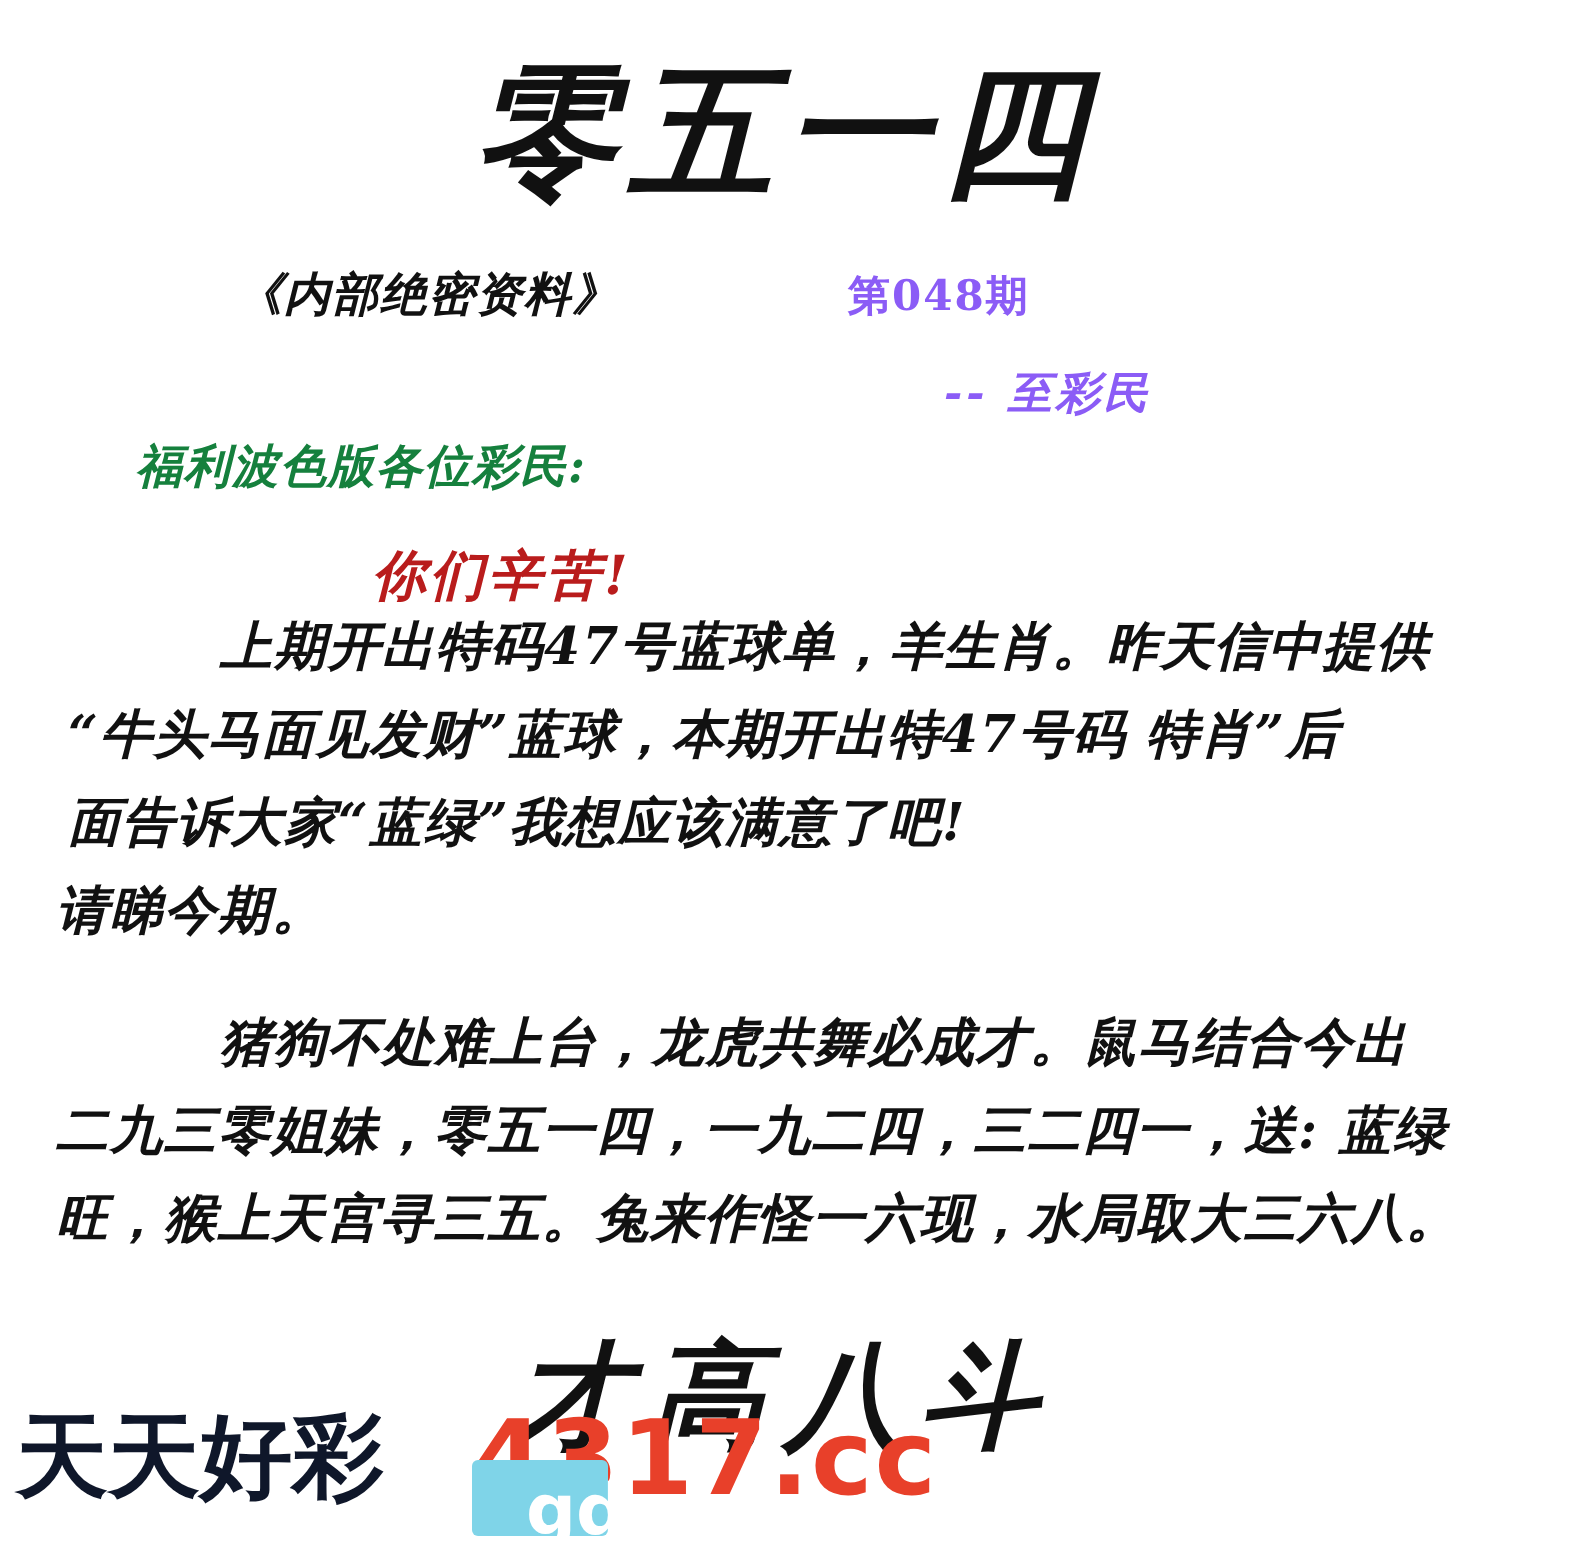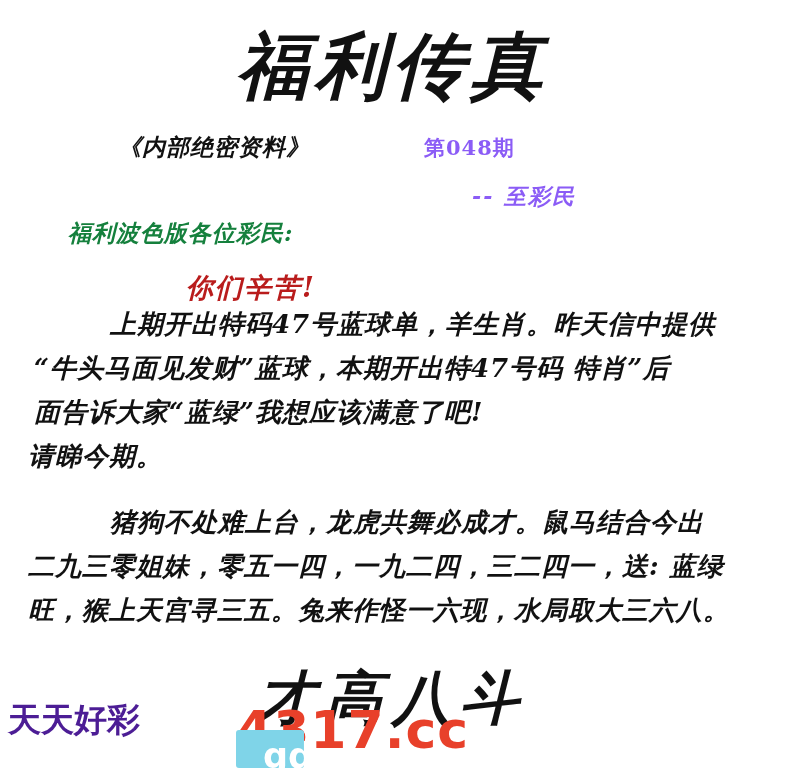--- a/index.html
+++ b/index.html
@@ -154,22 +154,22 @@
     white-space: nowrap;
   }
 
   
   .wm-left {
     position: absolute;
     left: 8px;
     top: 698px;
     font-family: "DejaVu Sans", sans-serif;
     font-weight: bold;
-    font-size: 33px;
-    color: #4c1d95;
+    font-size: 46px;
+    color: #0f172a;
     letter-spacing: 0px;
     white-space: nowrap;
     text-shadow: 1px 1px 0 rgba(255,255,255,0.7);
   }
   .wm-center {
     position: absolute;
     left: 236px;
     top: 700px;
     font-family: "DejaVu Sans", sans-serif;
     font-weight: bold;
@@ -198,21 +198,21 @@
     letter-spacing: 0px;
     white-space: nowrap;
     margin-left: 19px;
   }
 </style>
 </head>
 <body>
 
 <div class="page">
 
-  <div class="title">福利传真</div>
+  <div class="title">零五一四</div>
 
   <div class="subrow">
     <div class="subtitle-left">《内部绝密资料》</div>
     <div class="issue">第048期</div>
   </div>
 
   <div class="dedication">-- 至彩民</div>
 
   <div class="salutation">福利波色版各位彩民:</div>
 

